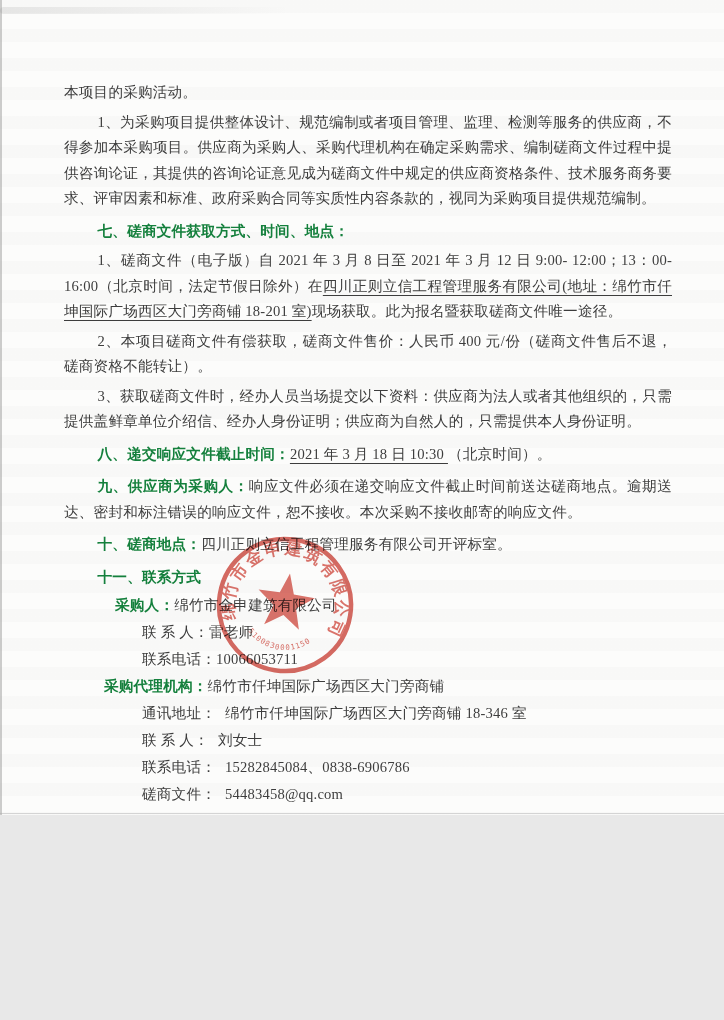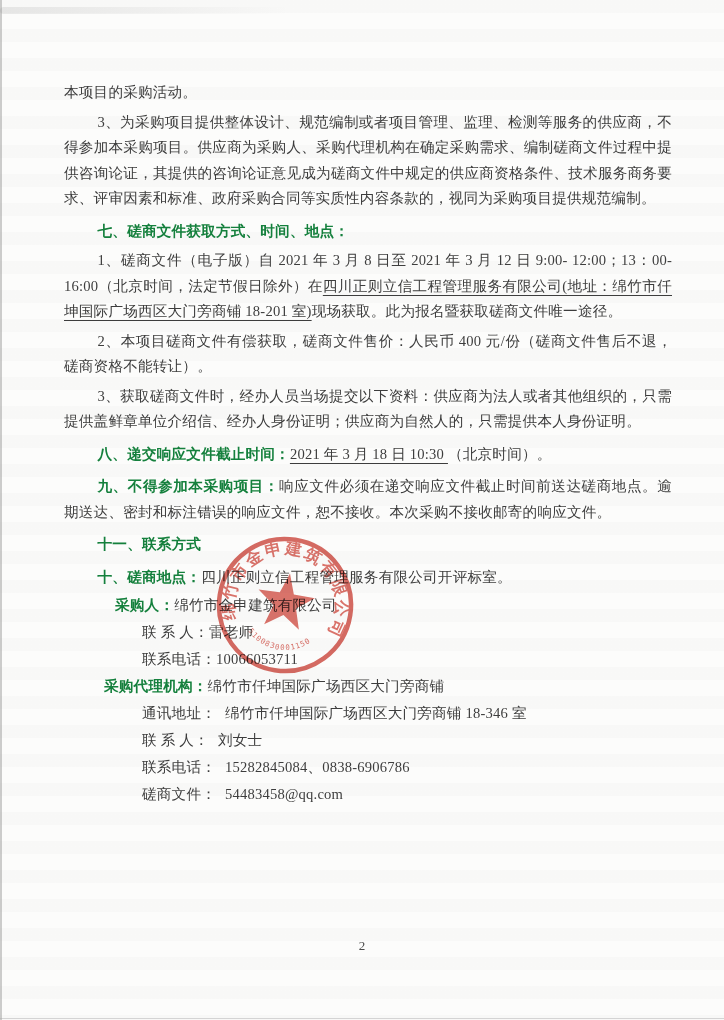--- a/index.html
+++ b/index.html
@@ -1,18 +1,18 @@
 <!DOCTYPE html>
 <html><head>
 <meta charset="utf-8">
 <style>
   html,body{margin:0;padding:0;background:#e8e8e8;}
   .page{
     position:relative;
-    width:724px;height:1020px;
+    width:724px;height:815px;
     margin:0 auto;
     background:#fcfcfb;
     overflow:hidden;
     font-family:"Liberation Serif","DejaVu Serif",serif;
     color:#3d3d3d;
   }
   
   .page::before{
     content:"";position:absolute;inset:0;pointer-events:none;
     background:repeating-linear-gradient(180deg,
@@ -59,37 +59,37 @@
 
 <div class="page">
   <div class="edge-left"></div>
   <div class="edge-bottom"></div>
   <div class="smudge-top"></div>
 
   <div class="content">
 
     <p class="noindent">本项目的采购活动。</p>
 
-    <p class="body">3、为采购项目提供整体设计、规范编制或者项目管理、监理、检测等服务的供应商，不得参加本采购项目。供应商为采购人、采购代理机构在确定采购需求、编制磋商文件过程中提供咨询论证，其提供的咨询论证意见成为磋商文件中规定的供应商资格条件、技术服务商务要求、评审因素和标准、政府采购合同等实质性内容条款的，视同为采购项目提供规范编制。</p>
+    <p class="body">1、为采购项目提供整体设计、规范编制或者项目管理、监理、检测等服务的供应商，不得参加本采购项目。供应商为采购人、采购代理机构在确定采购需求、编制磋商文件过程中提供咨询论证，其提供的咨询论证意见成为磋商文件中规定的供应商资格条件、技术服务商务要求、评审因素和标准、政府采购合同等实质性内容条款的，视同为采购项目提供规范编制。</p>
 
     <p class="sec b">七、磋商文件获取方式、时间、地点：</p>
 
     <p class="body"><span>1、磋商文件（电子版）自 2021 年 3 月 8 日至 2021 年 3 月 12 日 9:00- 12:00；13：00-16:00（北京时间，法定节假日除外）在</span><u>四川正则立信工程管理服务有限公司(地址：绵竹市仟坤国际广场西区大门旁商铺 18-201 室)</u><span>现场获取。此为报名暨获取磋商文件唯一途径。</span></p>
 
     <p class="body">2、本项目磋商文件有偿获取，磋商文件售价：人民币 400 元/份（磋商文件售后不退，磋商资格不能转让）。</p>
 
     <p class="body">3、获取磋商文件时，经办人员当场提交以下资料：供应商为法人或者其他组织的，只需提供盖鲜章单位介绍信、经办人身份证明；供应商为自然人的，只需提供本人身份证明。</p>
 
     <p class="sec"><span class="b">八、递交响应文件截止时间：</span><u>2021 年 3 月 18 日 10:30 </u><span>（北京时间）。</span></p>
 
-    <p class="sec"><span class="b">九、不得参加本采购项目：</span><span>响应文件必须在递交响应文件截止时间前送达磋商地点。逾期送达、密封和标注错误的响应文件，恕不接收。本次采购不接收邮寄的响应文件。</span></p>
+    <p class="sec"><span class="b">九、供应商为采购人：</span><span>响应文件必须在递交响应文件截止时间前送达磋商地点。逾期送达、密封和标注错误的响应文件，恕不接收。本次采购不接收邮寄的响应文件。</span></p>
+
+    <p class="sec"><span class="b">十、磋商地点：</span><span>四川正则立信工程管理服务有限公司开评标室。</span></p>
 
     <p class="sec b">十一、联系方式</p>
-
-    <p class="sec"><span class="b">十、磋商地点：</span><span>四川正则立信工程管理服务有限公司开评标室。</span></p>
 
     <div class="contact">
       <div class="row lv1"><span class="b">采购人：</span><span>绵竹市金申建筑有限公司</span></div>
       <div class="row lv2"><span>联 系 人：</span><span>雷老师</span></div>
       <div class="row lv2"><span>联系电话：</span><span>10066053711</span></div>
 
       <div class="row lv1b"><span class="b">采购代理机构：</span><span>绵竹市仟坤国际广场西区大门旁商铺</span></div>
       <div class="row lv2"><span>通讯地址：</span><span class="gap">绵竹市仟坤国际广场西区大门旁商铺 18-346 室</span></div>
       <div class="row lv2"><span>联 系 人：</span><span class="gap">刘女士</span></div>
       <div class="row lv2"><span>联系电话：</span><span class="gap">15282845084、0838-6906786</span></div>

